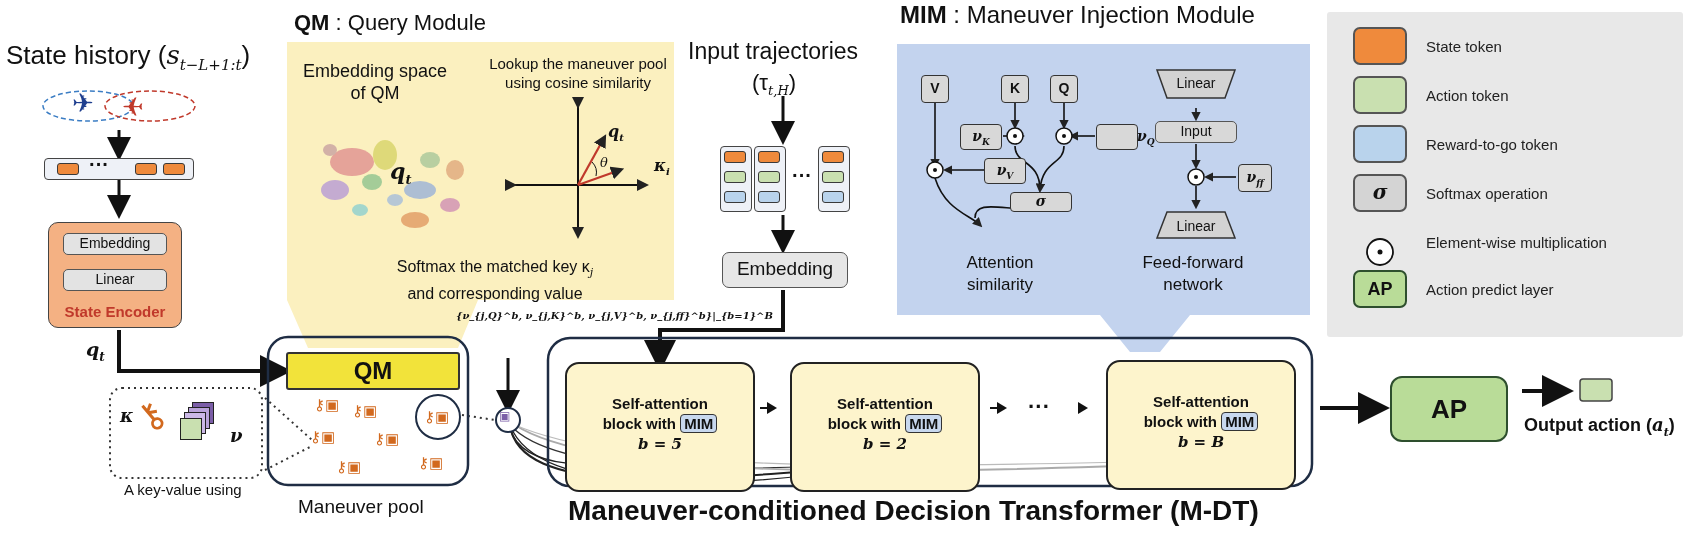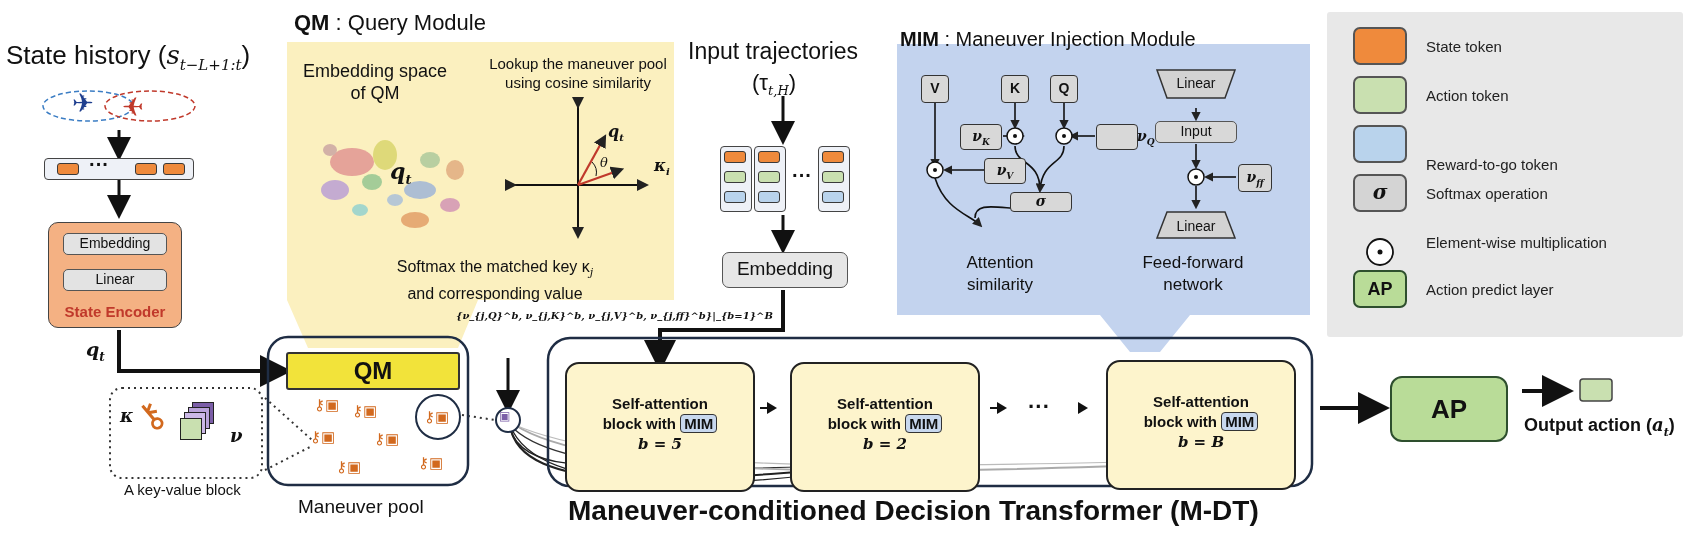--- a/index.html
+++ b/index.html
@@ -171,21 +171,21 @@
 
 <div class="t serif bold" style="left:120px;top:405px;font-size:18px;">κ</div>
 <div class="t" style="left:138px;top:395px;font-size:36px;color:#d2691e;transform:rotate(-40deg);">⚷</div>
 <div class="abs" style="left:180px;top:402px;">
   <div class="abs" style="left:12px;top:0;width:20px;height:20px;background:#7b5ea7;border:1.5px solid #222;"></div>
   <div class="abs" style="left:8px;top:5px;width:20px;height:20px;background:#b9a3d9;border:1.5px solid #222;"></div>
   <div class="abs" style="left:4px;top:10px;width:20px;height:20px;background:#cbb8e6;border:1.5px solid #222;"></div>
   <div class="abs" style="left:0;top:16px;width:20px;height:20px;background:#c9e0b0;border:1.5px solid #222;"></div>
 </div>
 <div class="t serif bold" style="left:230px;top:425px;font-size:18px;">ν</div>
-<div class="t" style="left:124px;top:481px;font-size:15px;">A key-value block</div>
+<div class="t" style="left:124px;top:481px;font-size:15px;">A key-value using</div>
 
 <div class="t" style="left:294px;top:10px;font-size:22px;"><b>QM</b><span> : Query Module</span></div>
 <div class="t" style="left:300px;top:60px;width:150px;text-align:center;white-space:normal;font-size:18px;line-height:22px;">Embedding space of QM</div>
 <div class="t serif bold" style="left:390px;top:158px;font-size:22px;"><span>q</span><sub style="font-size:13px;">t</sub></div>
 <div class="t" style="left:488px;top:54px;width:180px;text-align:center;white-space:normal;font-size:15px;line-height:19px;">Lookup the maneuver pool using cosine similarity</div>
 <div class="t serif bold" style="left:608px;top:122px;font-size:16px;"><span>q</span><sub style="font-size:10px;">t</sub></div>
 <div class="t serif bold" style="left:654px;top:156px;font-size:16px;"><span>κ</span><sub style="font-size:10px;">i</sub></div>
 <div class="t serif" style="left:600px;top:155px;font-size:13px;">θ</div>
 <div class="t" style="left:370px;top:256px;width:250px;text-align:center;font-size:16px;line-height:21px;">
   <span>Softmax the matched key κ</span><sub class="serif" style="font-size:11px;">j</sub><br>
@@ -221,21 +221,21 @@
   </div>
   <div class="t bold" style="left:72px;top:18px;font-size:20px;">···</div>
   <div class="abs" style="left:98px;top:0;width:30px;height:64px;background:#eef1f7;border:1.5px solid #444;border-radius:4px;">
     <div class="tok tok-state" style="left:3px;top:4px;"></div>
       <div class="tok tok-action" style="left:3px;top:24px;"></div>
       <div class="tok tok-reward" style="left:3px;top:44px;"></div>
   </div>
 </div>
 <div class="gbox" style="left:722px;top:252px;width:126px;height:36px;line-height:32px;font-size:19px;border-radius:7px;background:#e6e6e6;">Embedding</div>
 
-<div class="t" style="left:900px;top:28px;font-size:20px;"><b>MIM</b><span> : Maneuver Injection Module</span></div>
+<div class="t" style="left:900px;top:1px;font-size:24px;"><b>MIM</b><span> : Maneuver Injection Module</span></div>
 <div class="mnode" style="left:921px;top:75px;width:28px;height:28px;line-height:25px;">V</div>
 <div class="mnode" style="left:1001px;top:75px;width:28px;height:28px;line-height:25px;">K</div>
 <div class="mnode" style="left:1050px;top:75px;width:28px;height:28px;line-height:25px;">Q</div>
 <div class="mnode serif" style="left:960px;top:124px;width:42px;height:26px;line-height:22px;"><span>ν</span><sub style="font-size:9px;">K</sub></div>
 <div class="mnode serif" style="left:1096px;top:124px;width:42px;height:26px;line-height:22px;padding-left:40px;"><span>ν</span><sub style="font-size:9px;">Q</sub></div>
 <div class="mnode serif" style="left:984px;top:158px;width:42px;height:26px;line-height:22px;"><span>ν</span><sub style="font-size:9px;">V</sub></div>
 <div class="mnode serif" style="left:1010px;top:192px;width:62px;height:20px;line-height:17px;">σ</div>
 <div class="t" style="left:940px;top:252px;width:120px;text-align:center;font-size:17px;line-height:22px;"><span>Attention</span><br><span>similarity</span></div>
 
 <div class="t" style="left:1157px;top:75px;width:78px;text-align:center;font-size:14px;">Linear</div>
@@ -267,21 +267,21 @@
 <div class="t bold" style="left:568px;top:495px;font-size:28px;">Maneuver-conditioned Decision Transformer (M-DT)</div>
 
 <div class="abs" style="left:1327px;top:12px;width:356px;height:325px;">
   <div class="leg-sw" style="left:26px;top:15px;background:#ef8a3c;"></div>
   <div class="leg-lbl" style="left:99px;top:26px;">State token</div>
 
   <div class="leg-sw" style="left:26px;top:64px;background:#c9e0b0;"></div>
   <div class="leg-lbl" style="left:99px;top:75px;">Action token</div>
 
   <div class="leg-sw" style="left:26px;top:113px;background:#b9d3ec;"></div>
-  <div class="leg-lbl" style="left:99px;top:124px;margin-top:20px;">Reward-to-go token</div>
+  <div class="leg-lbl" style="left:99px;top:124px;">Reward-to-go token</div>
 
   <div class="leg-sw serif bold" style="left:26px;top:162px;background:#d4d4d4;text-align:center;font-size:20px;line-height:32px;">σ</div>
   <div class="leg-lbl" style="left:99px;top:173px;">Softmax operation</div>
 
   <div class="leg-lbl" style="left:99px;top:222px;">Element-wise multiplication</div>
 
   <div class="leg-sw bold" style="left:26px;top:258px;background:#b9dc98;border-color:#2e4f2e;text-align:center;font-size:18px;line-height:34px;">AP</div>
   <div class="leg-lbl" style="left:99px;top:269px;">Action predict layer</div>
 </div>
 

